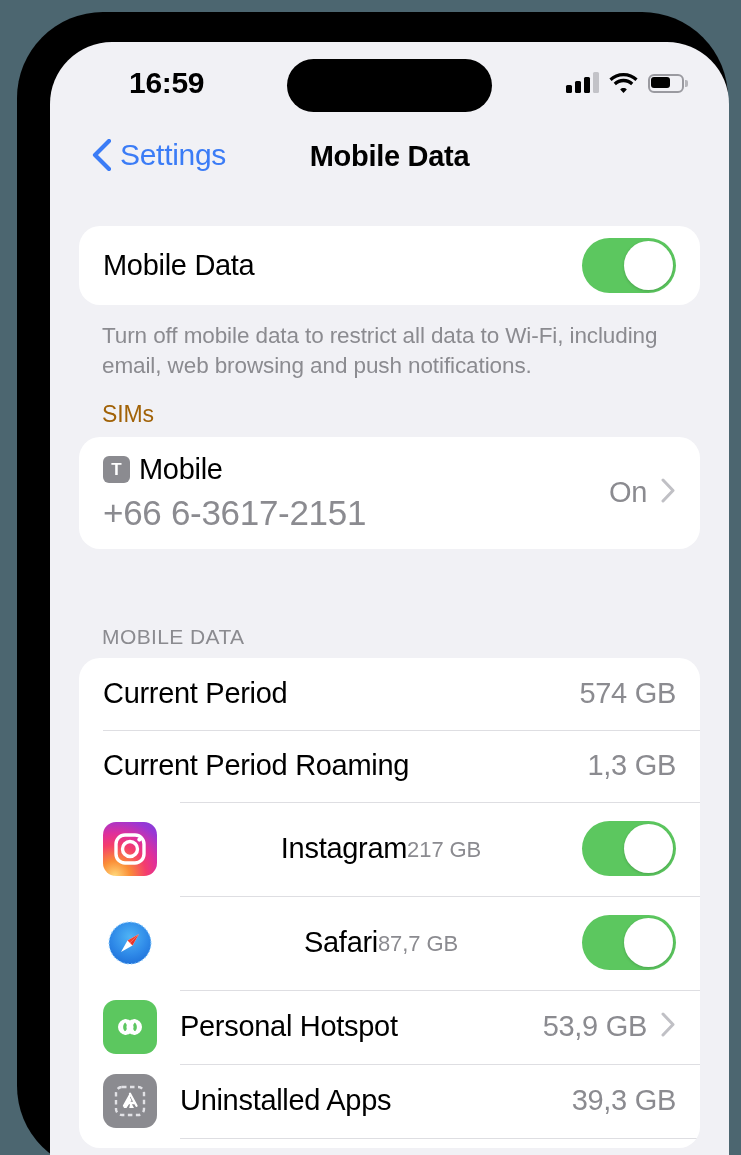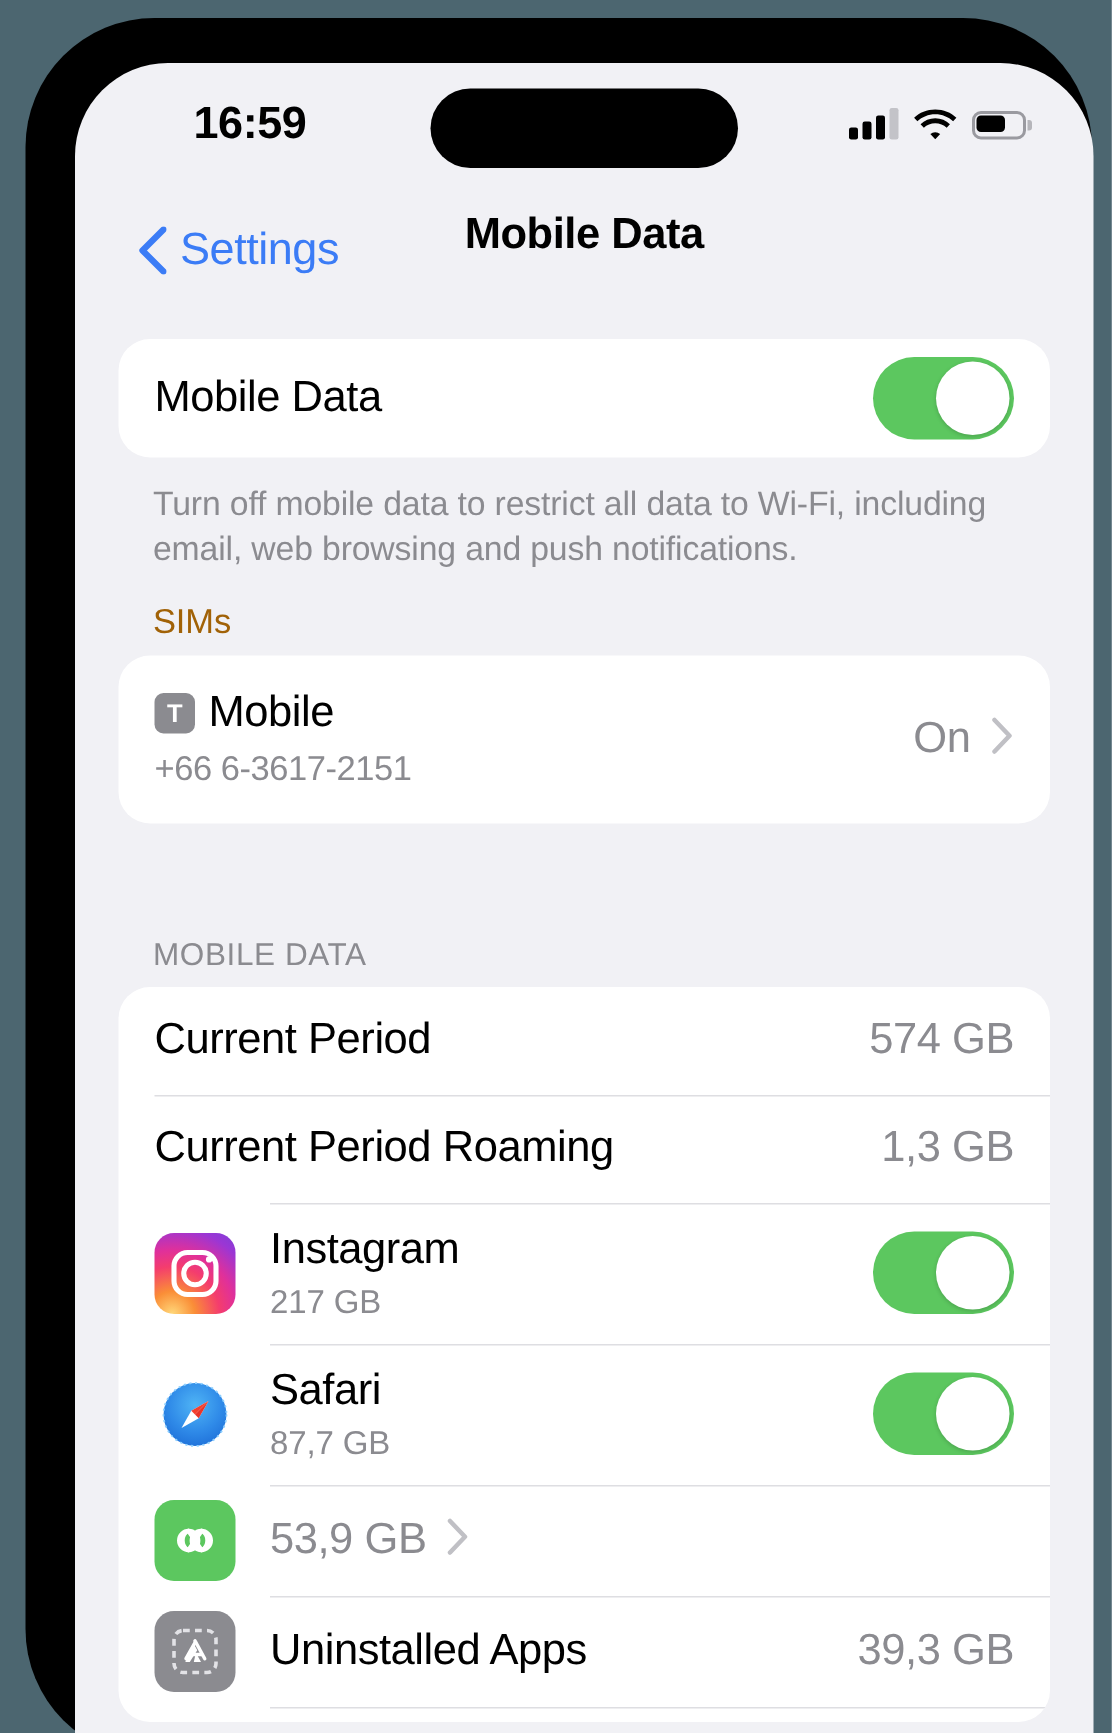--- a/index.html
+++ b/index.html
@@ -81,21 +81,21 @@
     border-radius: 0 2px 2px 0;
   }
 
   
   #nav-bar {
     position: relative;
     height: 72px;
   }
   #back-button {
     position: absolute;
-    left: 42px; top: 26px;
+    left: 42px; top: 14px;
     display: flex; align-items: center; gap: 9px;
     cursor: pointer;
   }
   #back-button svg { display: block; }
   #back-label {
     font-size: 30px;
     color: #3b7cf6;
     letter-spacing: -0.3px;
   }
   #nav-title {
@@ -174,33 +174,33 @@
     width: 27px; height: 27px;
     background: #8b8b90;
     border-radius: 6px;
     color: #fff;
     font-size: 17px;
     font-weight: bold;
     display: flex; align-items: center; justify-content: center;
     line-height: 1;
   }
   .sim-name { font-size: 29px; color: #000; letter-spacing: -0.3px; }
-  .sim-number { font-size: 23px; color: #8b8b90; letter-spacing: -0.3px; margin-top: 7px; }
+  .sim-number { font-size: 35px; color: #8b8b90; letter-spacing: -0.3px; margin-top: 7px; }
 
   
   .app-row { min-height: 94px; padding-left: 24px; }
   .app-icon {
     width: 54px; height: 54px;
     border-radius: 13px;
     margin-right: 23px;
     flex-shrink: 0;
     overflow: hidden;
     position: relative;
   }
-  .app-texts { flex: 1; display: flex; flex-direction: column; justify-content: center; }
+  .app-texts { flex: 1; display: flex; justify-content: center; }
   .app-name { font-size: 29px; color: #000; letter-spacing: -0.3px; }
   .app-usage { font-size: 22px; color: #8b8b90; letter-spacing: -0.1px; margin-top: 5px; }
 
   
   .toggle {
     width: 94px; height: 55px;
     border-radius: 28px;
     background: #5cc75f;
     position: relative;
     flex-shrink: 0;
@@ -352,20 +352,21 @@
         </div>
 
         <div class="row app-row with-icon" style="min-height:74px">
           <span class="app-icon hotspot-icon">
             <svg width="40" height="40" viewBox="0 0 40 40">
               <path d="M15.5 13.5 A7.5 7.5 0 0 0 15.5 26.5 L24.5 13.5 A7.5 7.5 0 0 1 24.5 26.5 Z" fill="none" stroke="#fff" stroke-width="2.8" stroke-linecap="round" stroke-linejoin="round"></path>
               <ellipse cx="15.8" cy="20" rx="6.4" ry="6.4" fill="none" stroke="#fff" stroke-width="2.8"></ellipse>
               <ellipse cx="24.2" cy="20" rx="6.4" ry="6.4" fill="none" stroke="#fff" stroke-width="2.8"></ellipse>
             </svg>
           </span>
+          <span class="row-label">Personal Hotspot</span>
           <span class="row-value">53,9 GB</span>
           <span class="chevron">
             <svg width="15" height="25" viewBox="0 0 15 25">
               <path d="M2 2 L12 12.5 L2 23" stroke="#c0c0c5" stroke-width="3" fill="none" stroke-linecap="round" stroke-linejoin="round"></path>
             </svg>
           </span>
         </div>
 
         <div class="row app-row with-icon" style="min-height:74px">
           <span class="app-icon uninstalled-icon">

